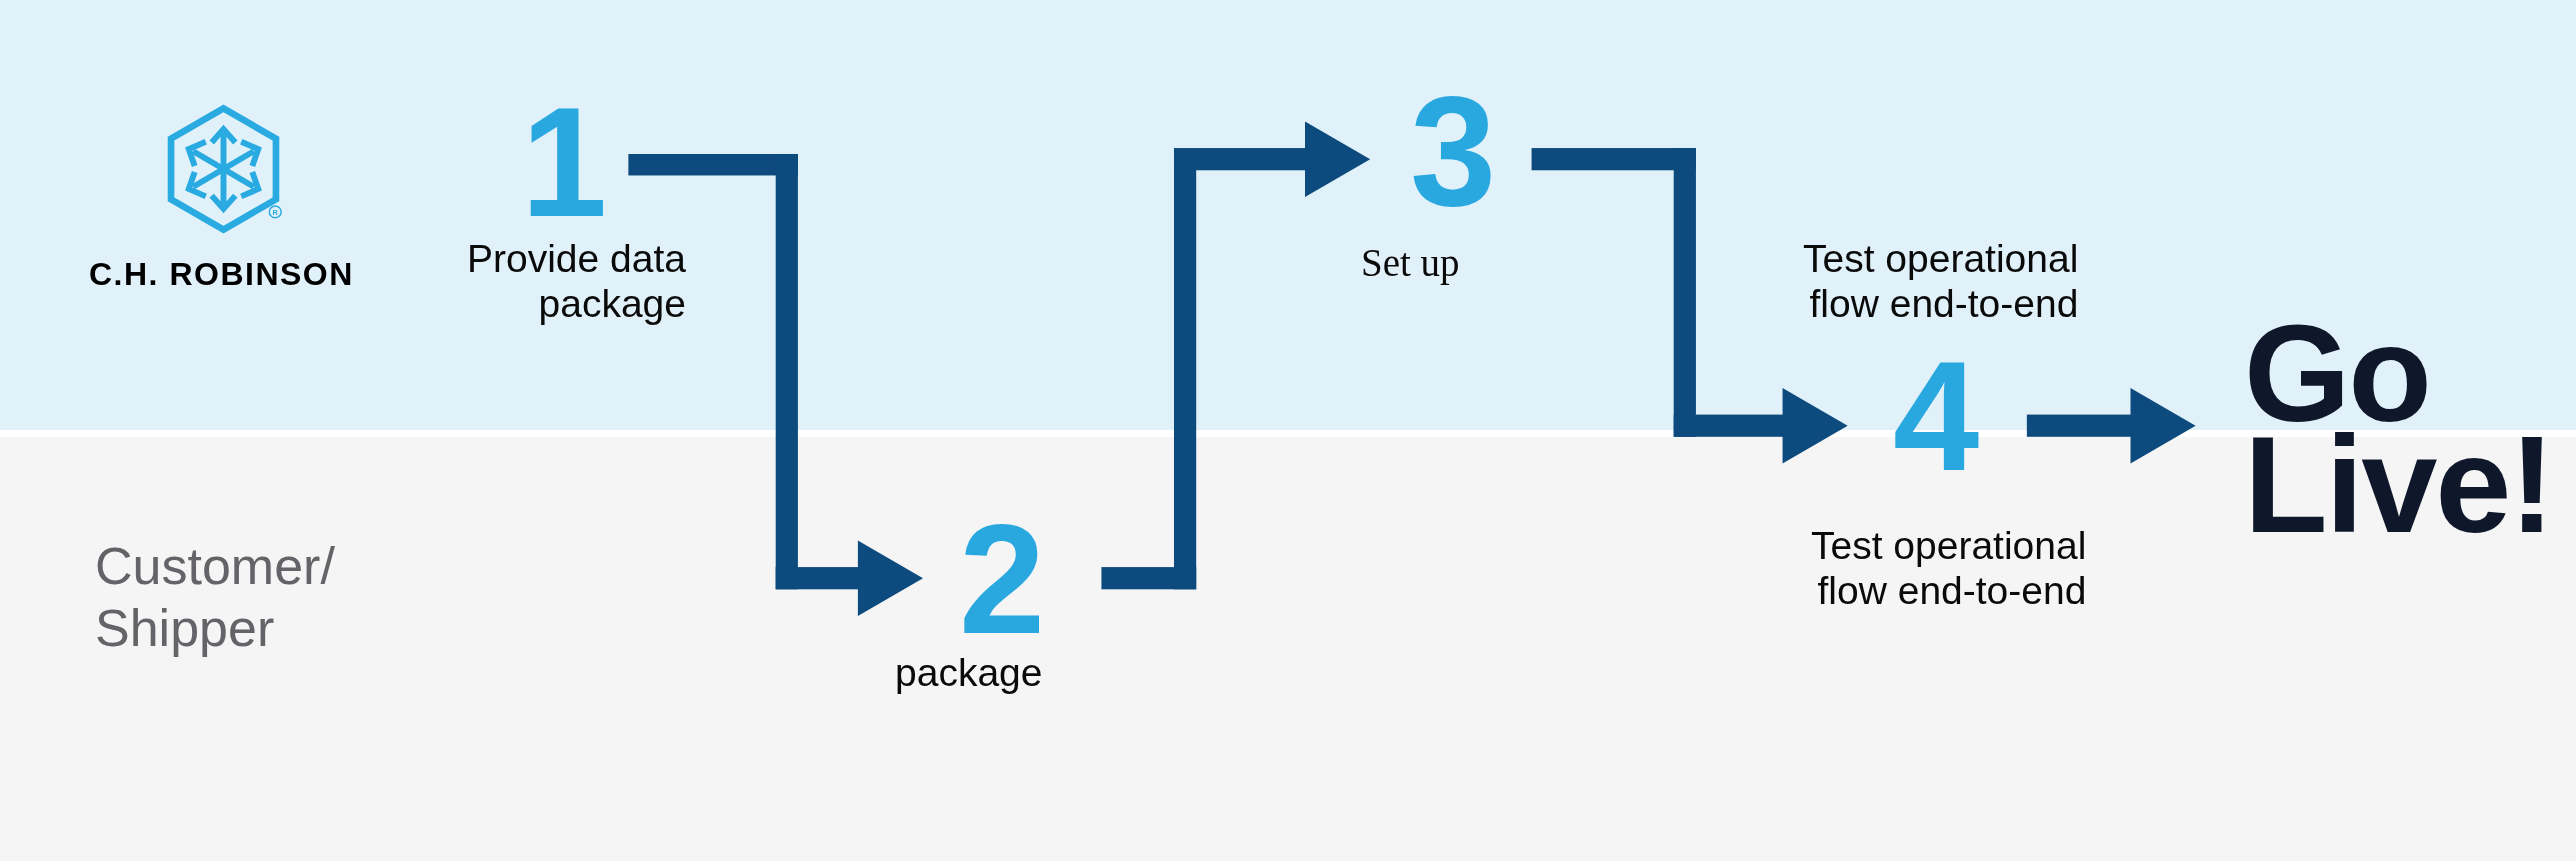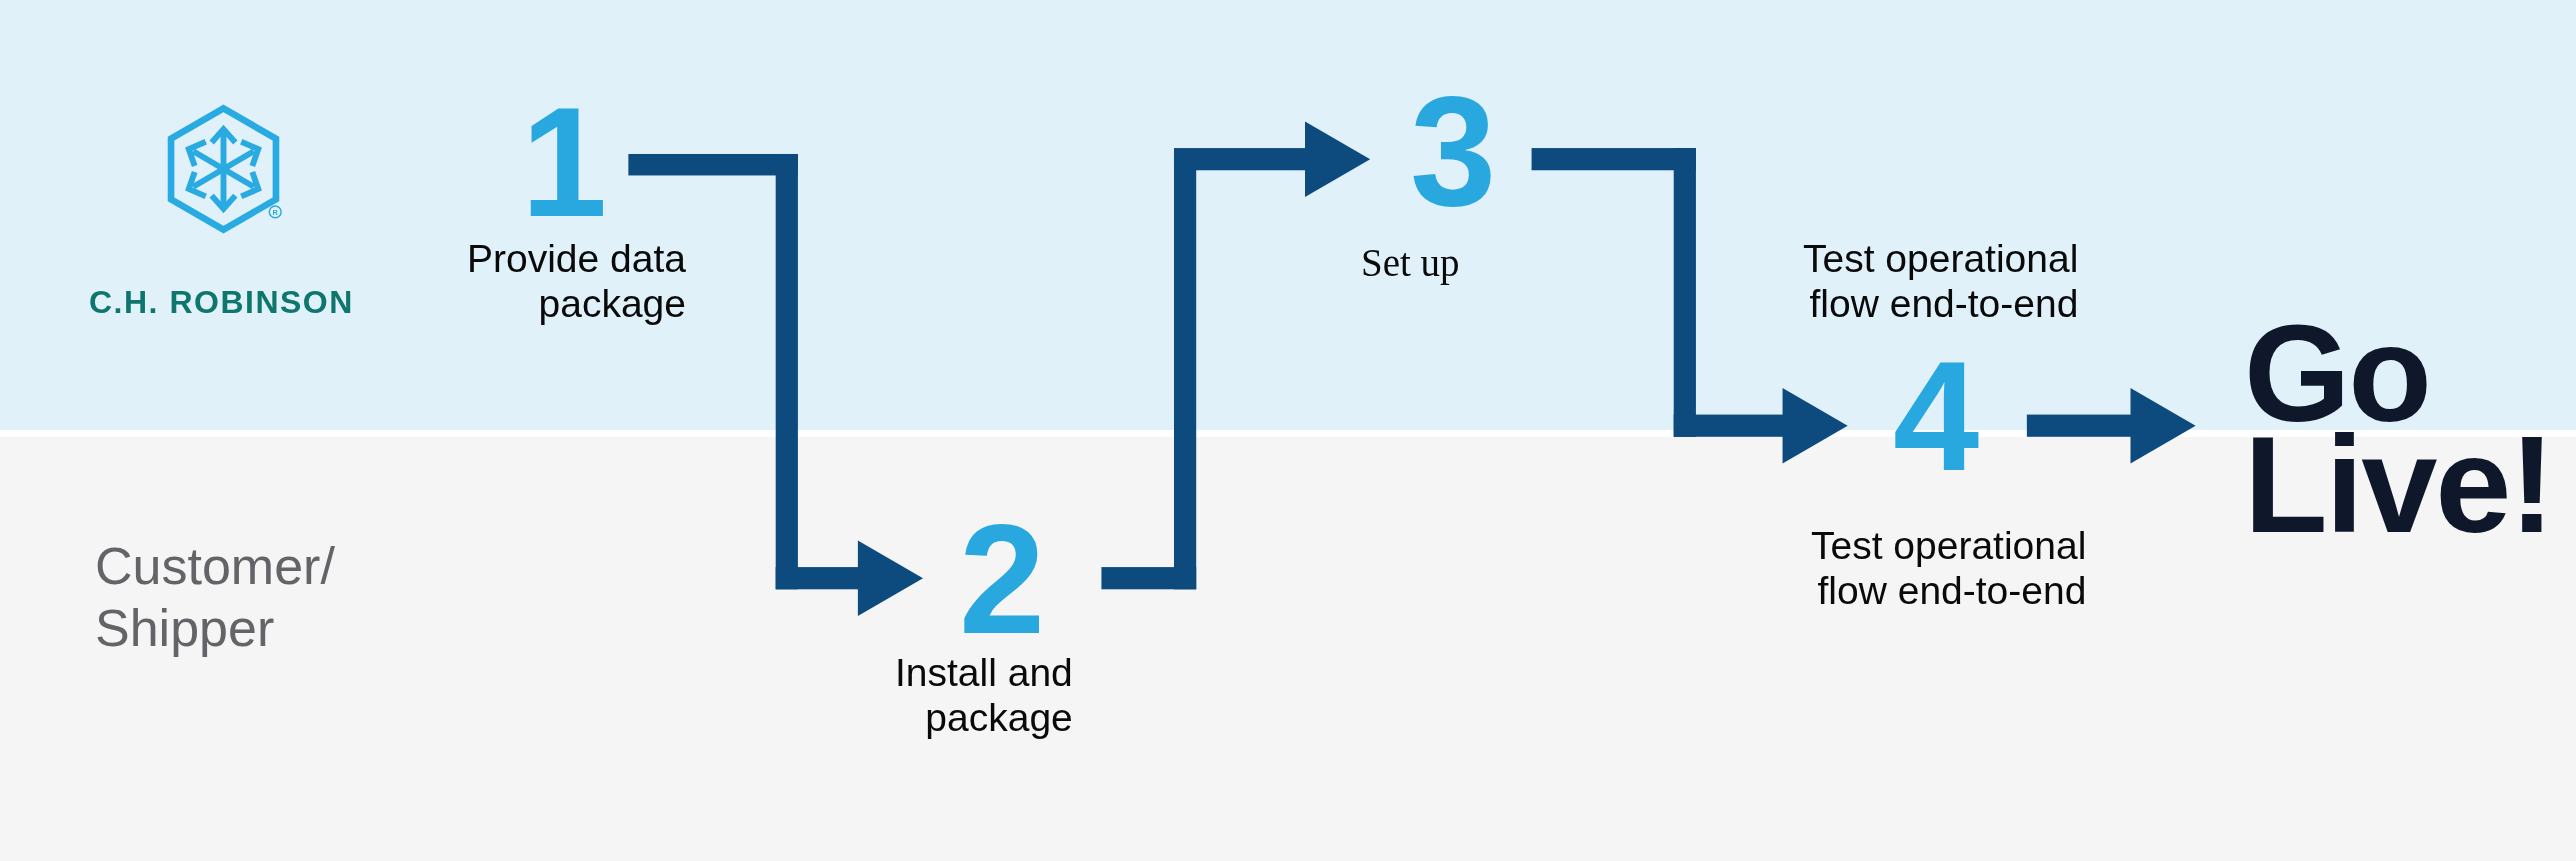--- a/index.html
+++ b/index.html
@@ -9,21 +9,21 @@
     background:#F5F5F6;
   }
   .band-top{position:absolute;left:0;top:0;width:2576px;height:430px;background:#E1F1FA;}
   .band-sep{position:absolute;left:0;top:430px;width:2576px;height:7.4px;background:#FFFFFF;}
   .band-bottom{position:absolute;left:0;top:437px;width:2576px;height:424px;background:#F5F5F6;}
 
   .logo-box{position:absolute;left:164px;top:104px;width:119px;height:133px;}
   .logo-wordmark{
     position:absolute;left:89px;top:256px;width:311px;
     font-size:32px;font-weight:700;letter-spacing:1.5px;line-height:37px;
-    color:#0f766e;white-space:nowrap;margin-top:28px;
+    color:#000000;white-space:nowrap;
   }
   .lane-label{
     position:absolute;left:95px;top:535px;
     font-size:52px;line-height:62px;font-weight:400;color:#646468;
   }
   .lane-label span{display:block;}
 
   .step-num{
     position:absolute;width:222px;text-align:center;
     font-size:155px;line-height:155px;font-weight:700;color:#29A8E0;
@@ -134,21 +134,20 @@
 <div class="step-num num-1">1</div>
 <div class="step-num num-2">2</div>
 <div class="step-num num-3">3</div>
 <div class="step-num num-4">4</div>
 
 <div class="step-label lbl-1">
   <span>Provide data</span>
   <span>package</span>
 </div>
 <div class="step-label lbl-2">
-  <span>Install and</span>
   <span>package</span>
 </div>
 <div class="step-label lbl-3">
   <span>Set up</span>
 </div>
 <div class="step-label lbl-4a">
   <span>Test operational</span>
   <span>flow end-to-end</span>
 </div>
 <div class="step-label lbl-4b">

